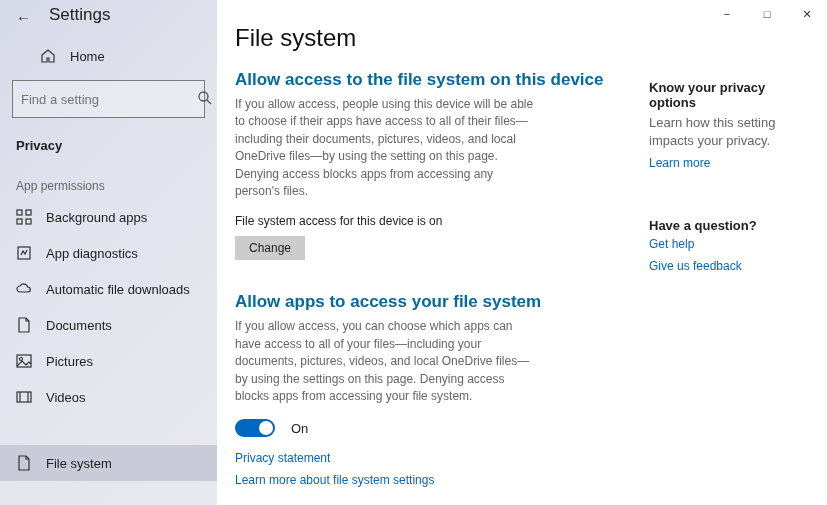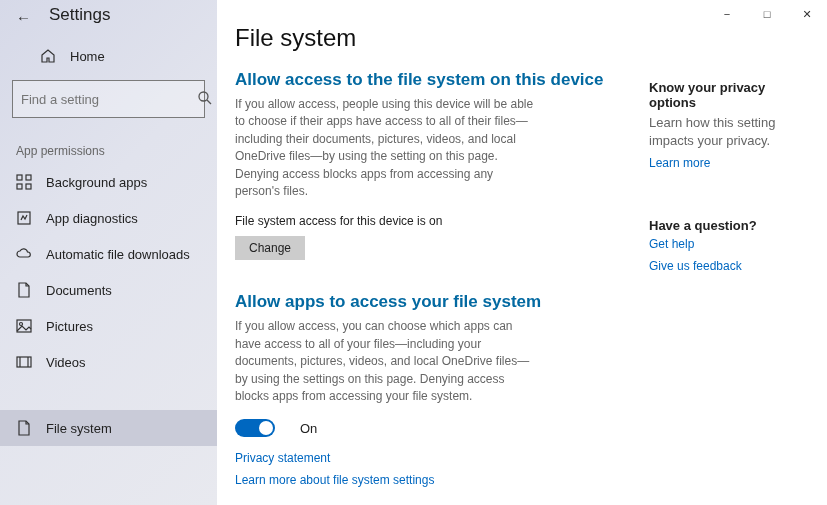--- a/index.html
+++ b/index.html
@@ -20,21 +20,21 @@
 .nav-item.active { background: #c9cbd8; }
 .nav-item .ico { width: 16px; display: flex; justify-content: center; color: #333; }
 .main { flex: 1; height: 100%; display: flex; overflow: hidden; }
 .content { flex: 1; padding: 24px 18px 24px 18px; overflow: hidden; }
 .right-col { width: 178px; padding: 24px 18px 0 0; }
 .content h1 { font-size: 24px; font-weight: 400; color: #111; margin-bottom: 18px; }
 .content h2 { font-size: 17px; font-weight: 600; color: #0369a1; margin-top: 6px; margin-bottom: 6px; }
 .content p.desc { font-size: 12px; color: #666; line-height: 1.45; margin-bottom: 14px; max-width: 300px; }
 .status-line { font-size: 12px; color: #222; margin-bottom: 8px; }
 .change-btn { background: #ccc; border: none; padding: 5px 14px; font-size: 12px; color: #222; cursor: pointer; margin-bottom: 26px; }
-.toggle-row { display: flex; align-items: center; gap: 25px; margin-bottom: 14px; }
+.toggle-row { display: flex; align-items: center; gap: 16px; margin-bottom: 14px; }
 .toggle { width: 40px; height: 18px; border-radius: 10px; background: #0067c0; position: relative; cursor: pointer; }
 .toggle::after { content: ""; position: absolute; right: 2px; top: 2px; width: 14px; height: 14px; border-radius: 50%; background: #fff; }
 .toggle-label { font-size: 13px; color: #222; }
 .link { font-size: 12px; color: #0067c0; cursor: pointer; display: block; margin-bottom: 8px; }
 .right-col h3 { font-size: 13px; font-weight: 600; color: #222; margin-bottom: 4px; margin-top: 48px; }
 .right-col h3:first-child { margin-top: 56px; }
 .right-col p { font-size: 13px; color: #666; line-height: 1.4; margin-bottom: 6px; }
 .winctrl { position: absolute; top: 0; right: 0; display: flex; }
 .winctrl div { width: 40px; height: 28px; display: flex; align-items: center; justify-content: center; cursor: pointer; font-size: 11px; color: #333; }
 .spacer { height: 30px; }
@@ -56,20 +56,21 @@
       </span>
     <span>Home</span>
   </div>
   <div class="search-box">
     <input placeholder="Find a setting" style="">
     <span class="si"><svg viewBox="0 0 16 16" fill="none" stroke="#555" stroke-width="1.3">
           <circle cx="6.5" cy="6.5" r="4.5"></circle>
           <line x1="10" y1="10" x2="14" y2="14"></line>
         </svg></span>
   </div>
+  <div class="category">Privacy</div>
   <div class="section-label">App permissions</div>
 
   <div class="nav-item">
     <span class="ico">
         <svg viewBox="0 0 16 16" fill="none" stroke="#333" stroke-width="1.2">
           <rect x="1" y="1" width="5" height="5"></rect>
           <rect x="10" y="1" width="5" height="5"></rect>
           <rect x="1" y="10" width="5" height="5"></rect>
           <rect x="10" y="10" width="5" height="5"></rect>
         </svg>

